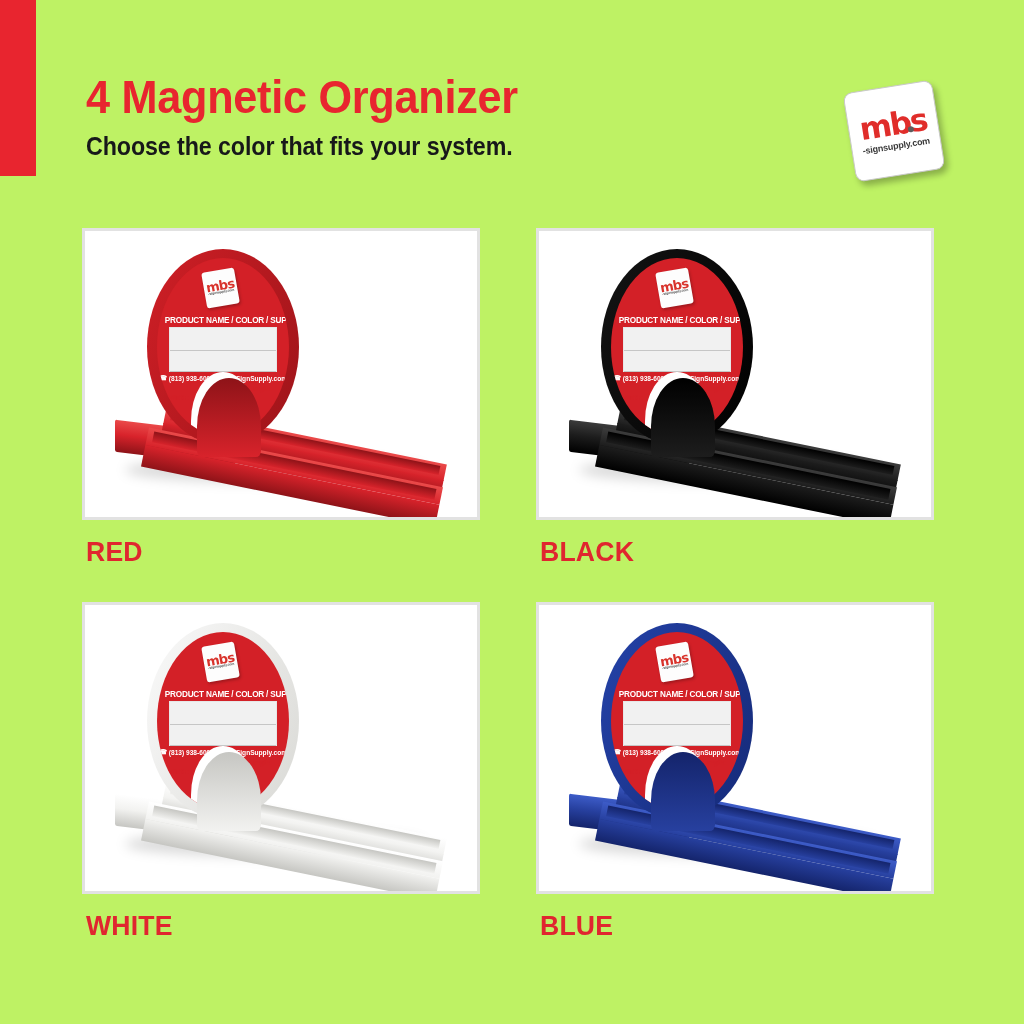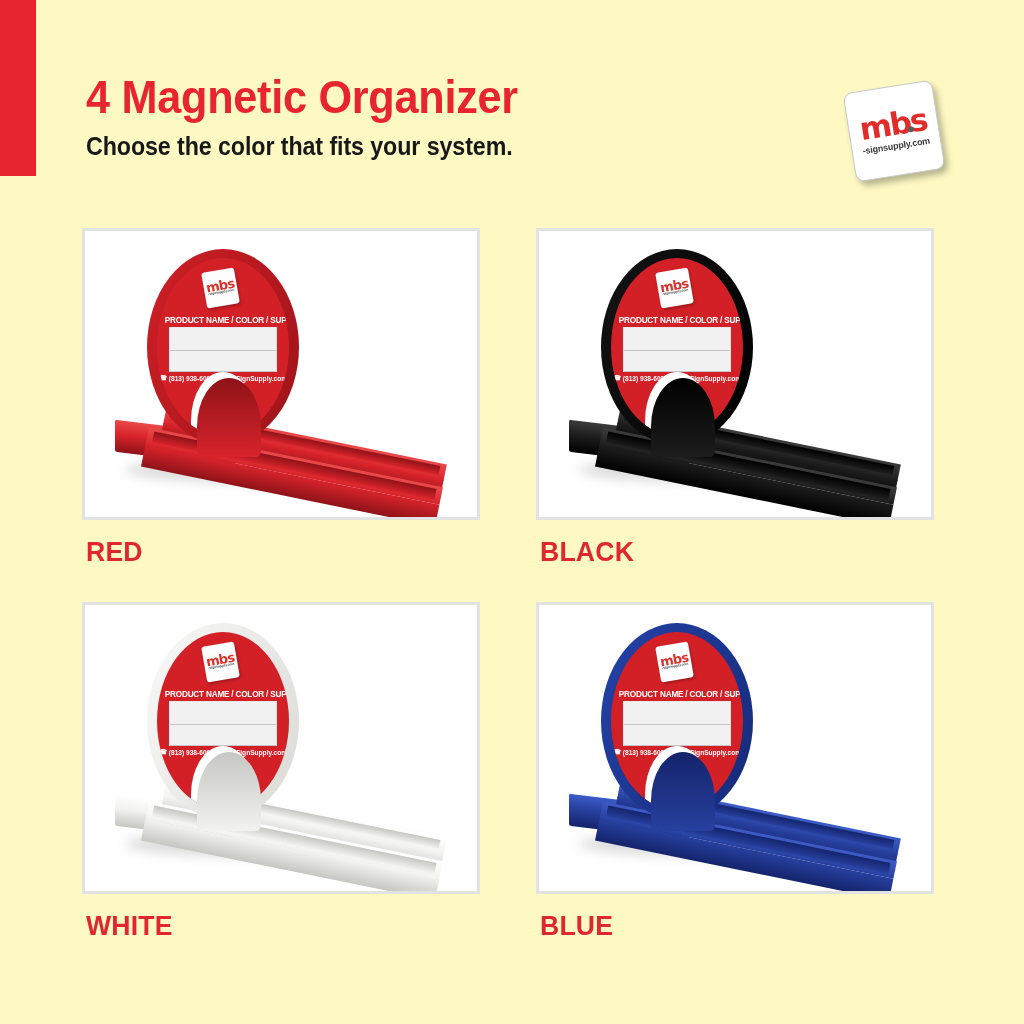--- a/index.html
+++ b/index.html
@@ -8,21 +8,21 @@
     background: #ffffff;
   }
   body {
     font-family: "Liberation Sans", sans-serif;
     -webkit-font-smoothing: antialiased;
   }
   #page {
     position: relative;
     width: 1024px;
     height: 1024px;
-    background: #fef9c3;
+    background: #bef264;
     overflow: hidden;
   }
 
   
   #accent-bar {
     position: absolute;
     left: 0;
     top: 0;
     width: 36px;
     height: 176px;

